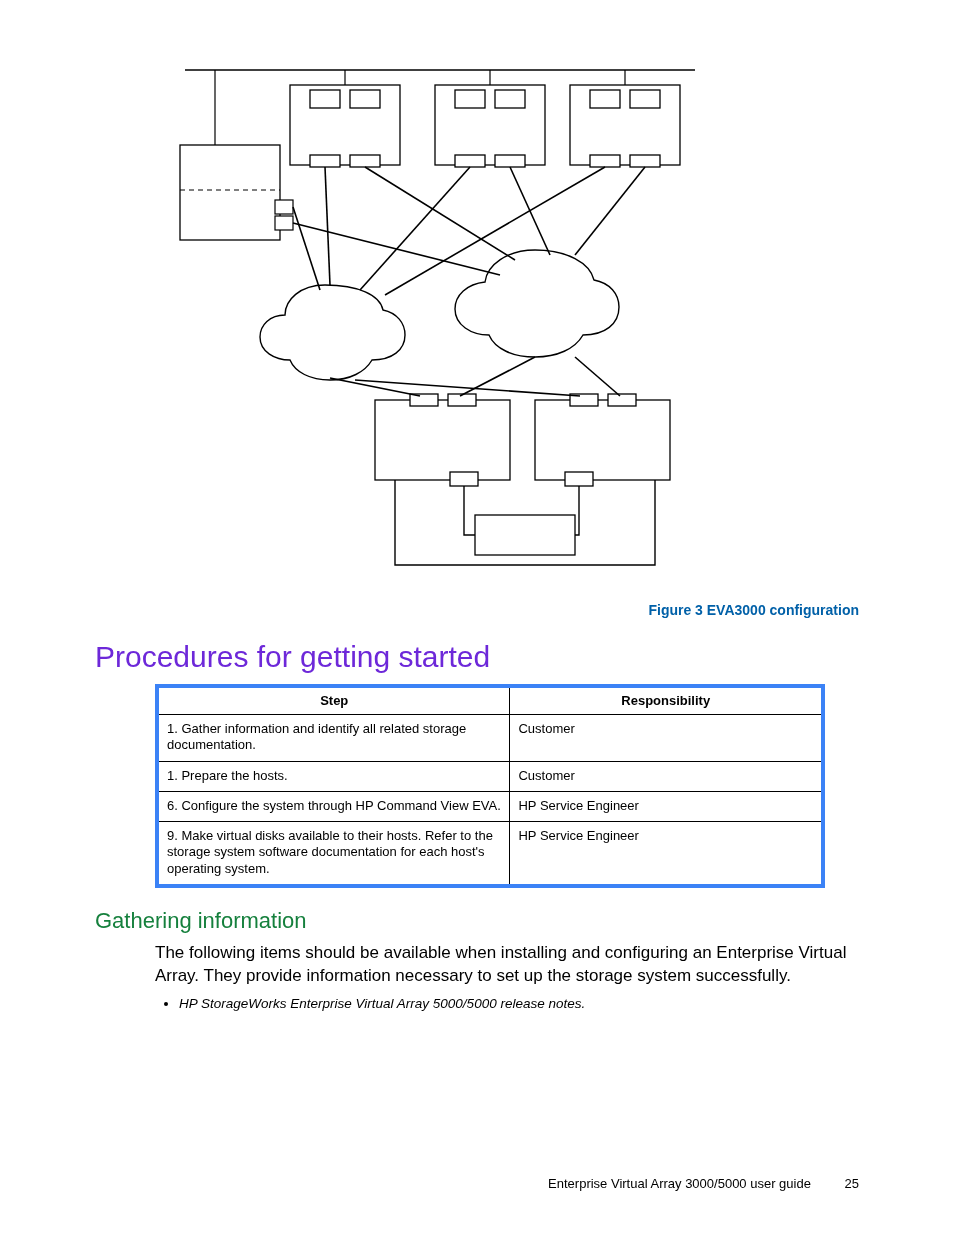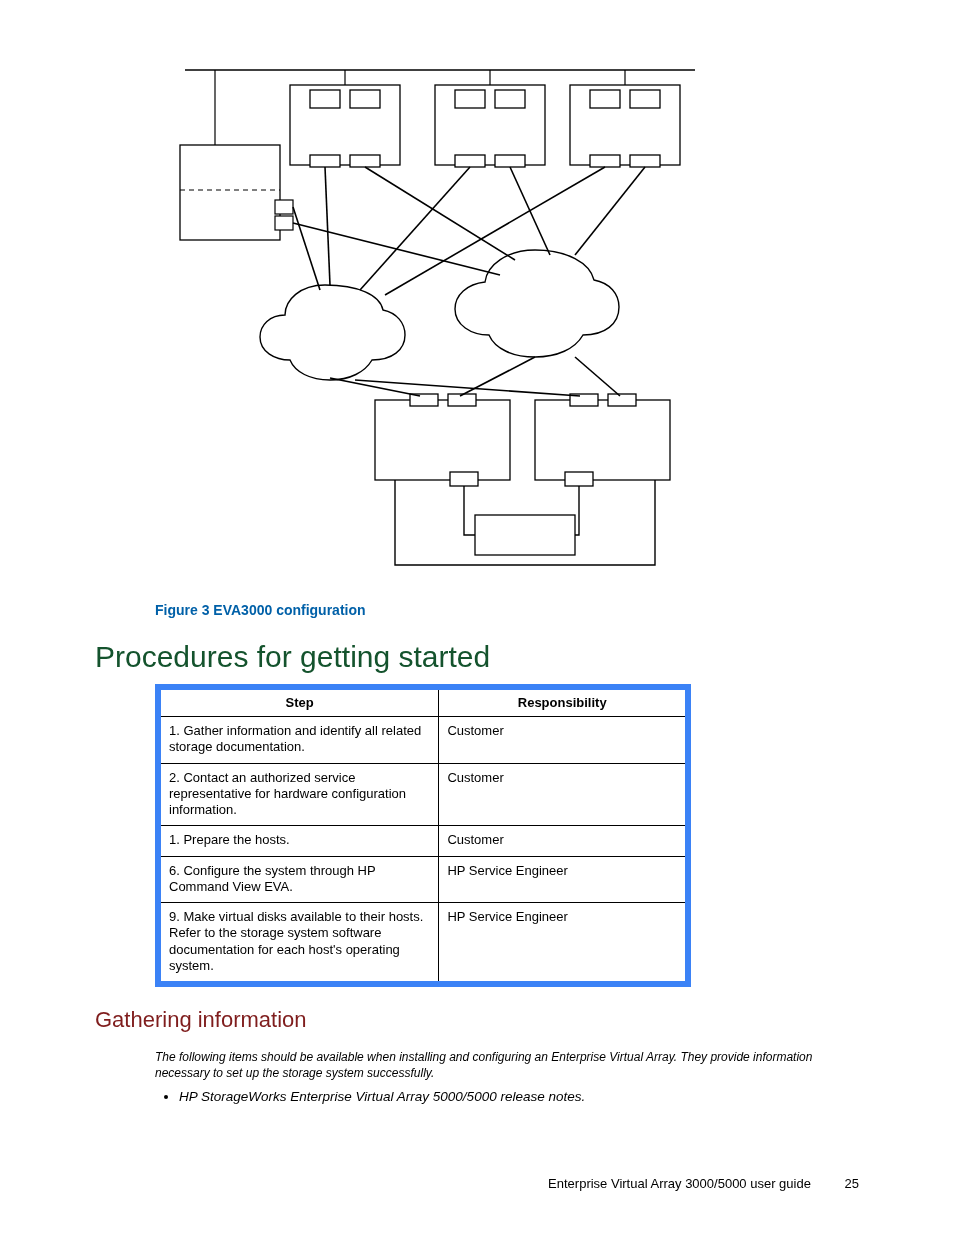--- a/index.html
+++ b/index.html
@@ -17,64 +17,64 @@
   }
   .diagram-wrap {
     margin-left: 60px;
     margin-bottom: 28px;
   }
   .figcap {
     color: #0060a8;
     font-weight: bold;
     font-size: 14px;
     margin: 0 0 22px 60px;
+    text-align: right;
   }
   h1.section {
-    color: #14532d;
+    color: #6d28d9;
     font-weight: 300;
     font-size: 30px;
     margin: 0 0 10px 0;
     font-family: "Helvetica Neue", Arial, sans-serif;
   }
   h2.subsection {
-    color: #7f1d1d;
+    color: #15803d;
     font-weight: 300;
     font-size: 22px;
     margin: 20px 0 6px 0;
     font-family: "Helvetica Neue", Arial, sans-serif;
   }
   table.proc {
     border-collapse: collapse;
-    width: 536px;
+    width: 670px;
     margin-left: 60px;
-    border: 6px solid #3b82f6;
+    border: 4px solid #3b82f6;
     font-size: 13px;
   }
   table.proc th {
     border: 1px solid #000;
     border-top: 2px solid #000;
     padding: 5px 8px 6px 8px;
     text-align: center;
     font-weight: bold;
     font-size: 13px;
   }
   table.proc td {
     border: 1px solid #000;
     padding: 6px 8px 7px 8px;
     vertical-align: top;
     font-size: 13px;
     line-height: 1.25;
   }
   table.proc col.step { width: 53%; }
   table.proc col.resp { width: 47%; }
   p.body {
-    font-size: 12px;
+    font-size: 17px;
     line-height: 1.35;
-    margin: 16px 0 8px 60px;
-    font-style: italic;
+    margin: 8px 0 8px 60px;
   }
   ul.bullets {
     margin: 4px 0 0 68px;
     padding-left: 16px;
     font-size: 13.5px;
   }
   ul.bullets li {
     font-style: italic;
     margin-bottom: 4px;
   }
@@ -215,24 +215,20 @@
         <th>Step</th>
         <th>Responsibility</th>
       </tr>
     </thead>
     <tbody>
       <tr>
         <td>1.  Gather information and identify all related storage documentation.</td>
         <td>Customer</td>
       </tr>
       <tr>
-        <td>2.  Contact an authorized service representative for hardware configuration information.</td>
-        <td>Customer</td>
-      </tr>
-      <tr>
         <td>1.  Prepare the hosts.</td>
         <td>Customer</td>
       </tr>
       <tr>
         <td>6.  Configure the system through HP Command View EVA.</td>
         <td>HP Service Engineer</td>
       </tr>
       <tr>
         <td>9.  Make virtual disks available to their hosts.  Refer to the storage system software documentation for each host's operating system.</td>
         <td>HP Service Engineer</td>

